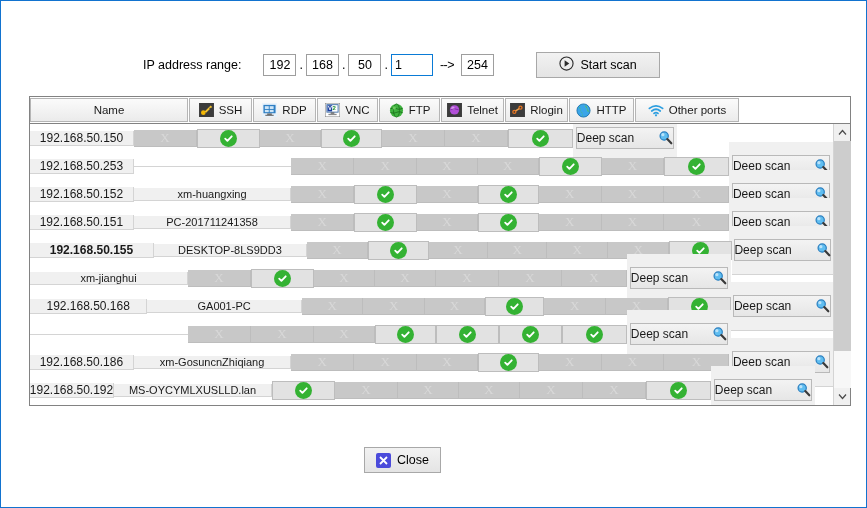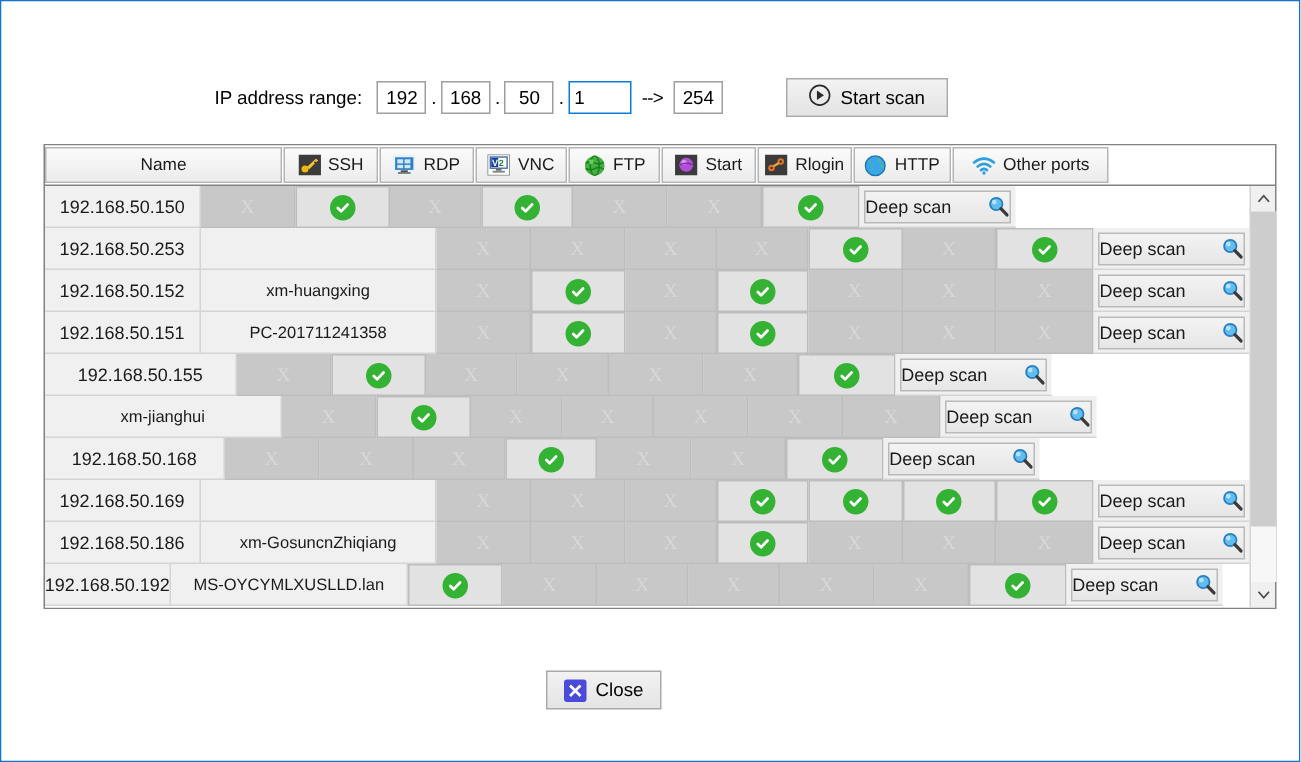--- a/index.html
+++ b/index.html
@@ -49,21 +49,21 @@
   }
 
   
   .range-row {
     display: flex; align-items: center;
     position: absolute; left: 142px; top: 50px;
     height: 28px;
   }
   .range-label {
     font-size: 12.5px; color: #000;
-    margin-right: 10px;
+    margin-right: 22px;
   }
   .octet {
     width: 33px; height: 22px;
     border: 1px solid #9e9e9e;
     background: #ffffff;
     text-align: center;
     font-family: "Liberation Sans", sans-serif;
     font-size: 12.5px;
     color: #000;
     line-height: 20px;
@@ -73,21 +73,21 @@
   .octet.last {
     width: 42px;
     border: 1px solid #0a7bd6;
     text-align: left;
     padding-left: 3px;
   }
   .dot { padding: 0 3px; color:#000; font-size:12.5px; line-height:22px;}
   .arrow { padding: 0 7px; color:#000; font-size:12.5px; letter-spacing:-.5px;}
   .start-btn {
     margin-left: 42px;
-    width: 108px; height: 26px;
+    width: 124px; height: 26px;
     background: linear-gradient(#f2f2f2,#e4e4e4);
     border: 1px solid #a8a8a8;
     display: flex; align-items: center; justify-content: center;
     gap: 6px;
     font-size: 12.5px; color:#000;
     cursor: default;
   }
 
   
   .table-wrap {
@@ -115,21 +115,21 @@
     overflow: hidden;
     white-space: nowrap;
   }
   .tbody-area { display:flex; flex:1; min-height:0; }
   .tbody {
     flex: 1;
     display: flex; flex-direction: column;
     overflow: hidden;
     background: #ffffff;
   }
-  .tr { display:flex; height:28px; min-height:28px; }
+  .tr { display:flex; height:28px; min-height:28px;align-items:center; }
   .td {
     display:flex; align-items:center; justify-content:center;
     font-size: 12px; color:#1a1a1a;
     border-right: 1px solid #d4d4d4;
     border-bottom: 1px solid #d4d4d4;
     background: #f0f0f0;
     overflow:hidden; white-space:nowrap;
   }
   .td.name { font-size: 11px; }
   .td.svc {
@@ -290,21 +290,21 @@
           </div>
           <div class="th" style="width: 63px;">
             <span style="display: inline-flex; align-items: center;">
               <svg width="15" height="14" viewBox="0 0 16 15">
                 <rect x="0" y="0" width="16" height="15" fill="#3b3b3b"></rect>
                 <circle cx="8" cy="7.4" r="5" fill="#b14fd8"></circle>
                 <circle cx="6.4" cy="5.6" r="1.8" fill="#dda2ee" opacity=".85"></circle>
                 <path d="M3.4 7.4 Q8 5 12.6 7.4" stroke="#7a2aa0" stroke-width=".9" fill="none"></path>
               </svg>
             </span>
-            <span>Start</span>
+            <span>Telnet</span>
           </div>
           <div class="th" style="width: 63px;">
             <span style="display: inline-flex; align-items: center;">
               <svg width="15" height="14" viewBox="0 0 16 15">
                 <rect x="0" y="0" width="16" height="15" fill="#3b3b3b"></rect>
                 <circle cx="4.6" cy="9.6" r="2.3" fill="#e87420"></circle>
                 <circle cx="11.2" cy="5" r="2.3" fill="#e87420"></circle>
                 <path d="M6 8.4 L9.9 6.1" stroke="#f0a14a" stroke-width="1.6"></path>
                 <circle cx="4.6" cy="9.6" r=".9" fill="#3b3b3b"></circle>
                 <circle cx="11.2" cy="5" r=".9" fill="#3b3b3b"></circle>
@@ -514,21 +514,22 @@
                     <svg width="15" height="15" viewBox="0 0 16 16">
                       <circle cx="6.6" cy="6.4" r="4.4" fill="#5fbdf0" stroke="#2a7fc0" stroke-width="1.3"></circle>
                       <circle cx="5.2" cy="5" r="1.7" fill="#c9e9fb" opacity=".85"></circle>
                       <path d="M9.9 9.7 L14.2 14.2" stroke="#3a3a3a" stroke-width="2.3" stroke-linecap="round"></path>
                     </svg>
                   </span>
                 </div>
               </div>
             </div>
             <div class="tr">
-              <div class="td" style="width: 128px;">192.168.50.155</div>
+              <div class="td" style="width: 128px; font-weight: bold;">192.168.50.155</div>
+              <div class="td name" style="width: 158px;">DESKTOP-8LS9DD3</div>
               <div class="td svc" style="width: 63px;">
                 <span class="xmark">X</span>
               </div>
               <div class="td svc on" style="width: 63px;">
                 <span class="check">
                   <svg width="11" height="11" viewBox="0 0 12 12">
                     <path d="M2.4 6.2 L4.8 8.6 L9.5 3.6" stroke="#ffffff" stroke-width="2" fill="none" stroke-linecap="round" stroke-linejoin="round"></path>
                   </svg>
                 </span>
               </div>
@@ -599,20 +600,21 @@
                       <circle cx="6.6" cy="6.4" r="4.4" fill="#5fbdf0" stroke="#2a7fc0" stroke-width="1.3"></circle>
                       <circle cx="5.2" cy="5" r="1.7" fill="#c9e9fb" opacity=".85"></circle>
                       <path d="M9.9 9.7 L14.2 14.2" stroke="#3a3a3a" stroke-width="2.3" stroke-linecap="round"></path>
                     </svg>
                   </span>
                 </div>
               </div>
             </div>
             <div class="tr">
               <div class="td" style="width: 120px;">192.168.50.168</div>
+              <div class="td name" style="width: 158px;">GA001-PC</div>
               <div class="td svc" style="width: 63px;">
                 <span class="xmark">X</span>
               </div>
               <div class="td svc" style="width: 63px;">
                 <span class="xmark">X</span>
               </div>
               <div class="td svc" style="width: 61px;">
                 <span class="xmark">X</span>
               </div>
               <div class="td svc on" style="width: 61px;">
@@ -642,21 +644,20 @@
                     <svg width="15" height="15" viewBox="0 0 16 16">
                       <circle cx="6.6" cy="6.4" r="4.4" fill="#5fbdf0" stroke="#2a7fc0" stroke-width="1.3"></circle>
                       <circle cx="5.2" cy="5" r="1.7" fill="#c9e9fb" opacity=".85"></circle>
                       <path d="M9.9 9.7 L14.2 14.2" stroke="#3a3a3a" stroke-width="2.3" stroke-linecap="round"></path>
                     </svg>
                   </span>
                 </div>
               </div>
             </div>
             <div class="tr">
-              <div class="td" style="width: 104px;">192.168.50.169</div>
               <div class="td name" style="width: 158px;"></div>
               <div class="td svc" style="width: 63px;">
                 <span class="xmark">X</span>
               </div>
               <div class="td svc" style="width: 63px;">
                 <span class="xmark">X</span>
               </div>
               <div class="td svc" style="width: 61px;">
                 <span class="xmark">X</span>
               </div>

